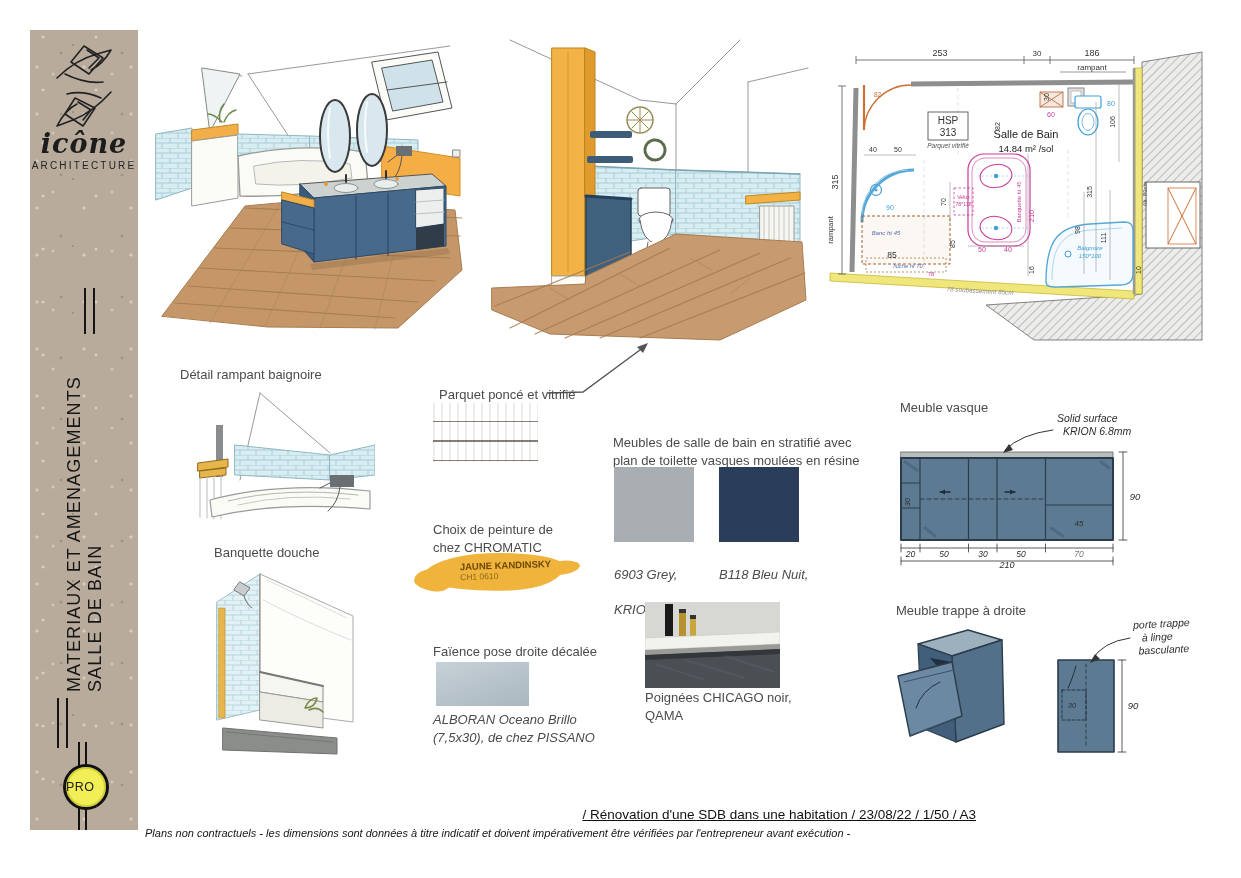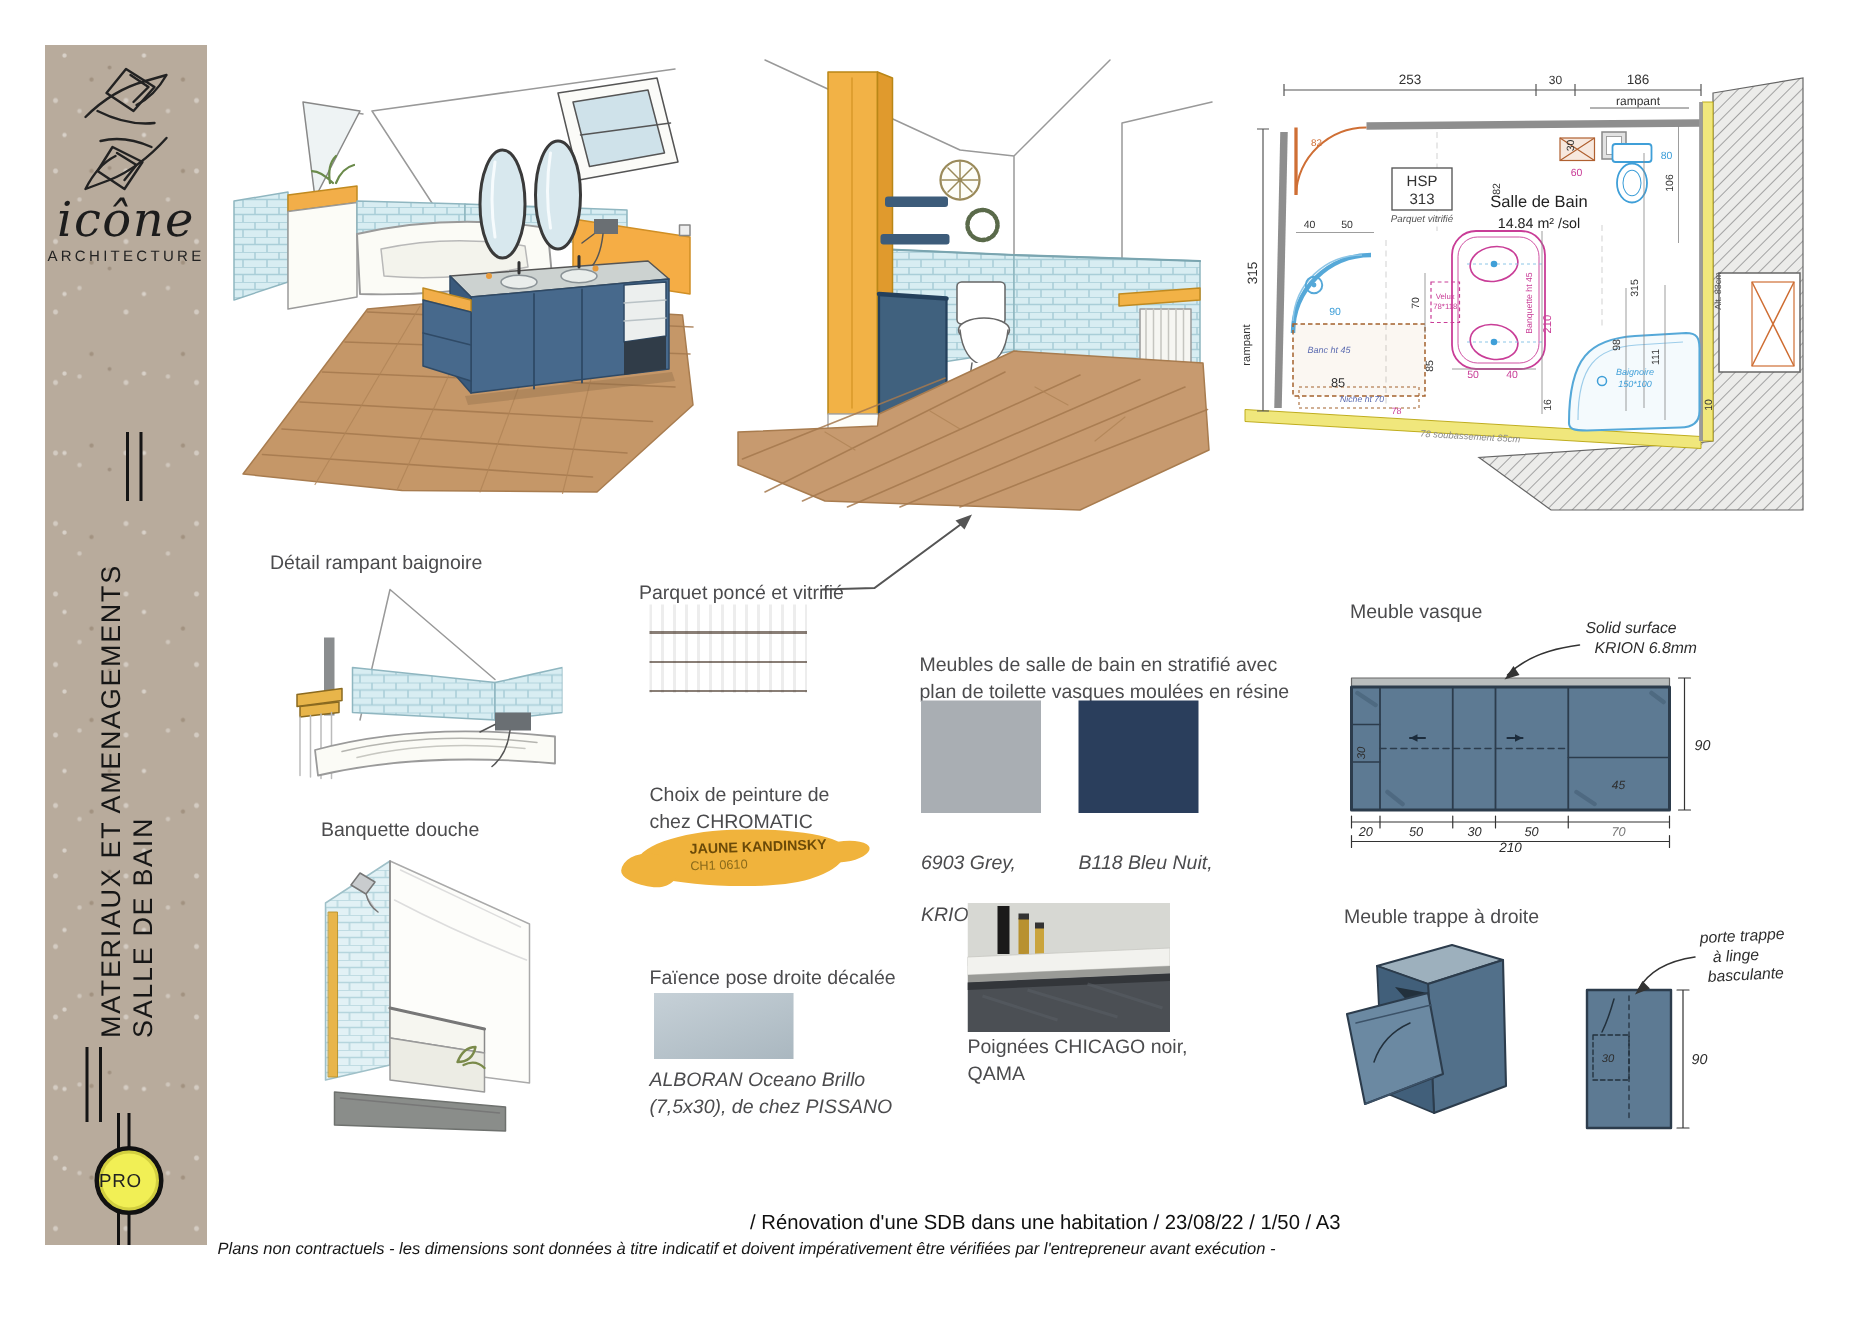--- a/index.html
+++ b/index.html
@@ -13,22 +13,22 @@
   #sidebar{left:30px;top:30px;width:108px;height:800px;position:absolute;overflow:hidden;
     background-color:#b8ab9c;
     background-image:
       radial-gradient(circle at 13px 7px, rgba(255,255,255,.45) 1px, transparent 1.8px),
       radial-gradient(circle at 31px 23px, rgba(110,88,64,.30) 1px, transparent 1.8px),
       radial-gradient(circle at 7px 37px, rgba(255,255,255,.38) 1.2px, transparent 2.1px),
       radial-gradient(circle at 43px 15px, rgba(96,76,56,.28) .9px, transparent 1.6px),
       radial-gradient(circle at 23px 44px, rgba(255,255,255,.32) 1px, transparent 1.9px);
     background-size:53px 53px,61px 61px,47px 47px,67px 67px,59px 59px;}
   #logo{width:100%;text-align:center;padding-top:12px;}
-  #logo-name{font-family:"DejaVu Serif",serif;font-style:italic;font-size:32px;color:#1c1c1c;
-    letter-spacing:1px;line-height:1.05;margin-top:-4px;}
+  #logo-name{font-family:"DejaVu Serif",serif;font-style:italic;font-size:27px;color:#1c1c1c;
+    letter-spacing:1px;line-height:1.05;margin-top:-4px;font-weight:bold;}
   #logo-sub{font-size:10px;letter-spacing:2.2px;color:#222;margin-top:2px;font-weight:normal;}
   .dbl{position:absolute;width:7px;border-left:2.4px solid #151515;border-right:2.4px solid #151515;}
   #side-title{position:absolute;left:34px;top:662px;width:420px;transform:rotate(-90deg);
     transform-origin:0 0;font-size:18px;font-weight:500;color:#161616;letter-spacing:1.1px;
     line-height:21px;white-space:nowrap;}
   #pro-line{position:absolute;left:48px;top:712px;height:88px;width:5px;
     border-left:2px solid #111;border-right:2px solid #111;}
   #pro-badge{position:absolute;left:33px;top:734px;width:40px;height:40px;border-radius:50%;
     border:3px solid #111;background:#f1ef55;display:flex;align-items:center;justify-content:flex-start;
     font-size:12.5px;color:#222;letter-spacing:.5px;box-shadow:inset 0 0 0 2px rgba(120,110,0,.25);}
@@ -46,21 +46,21 @@
   #paint-splash:before{content:"";position:absolute;left:-10px;top:14px;width:38px;height:22px;
     background:#f0b33c;border-radius:50% 50% 40% 60%/60% 45% 55% 40%;transform:rotate(8deg);}
   #paint-splash:after{content:"";position:absolute;right:-16px;top:10px;width:34px;height:14px;
     background:#f0b33c;border-radius:40% 60% 50% 50%/50% 50% 50% 50%;transform:rotate(-6deg);}
   #paint-text{position:absolute;left:36px;top:7px;z-index:2;}
   #paint-name{font-size:9.5px;font-weight:bold;color:#6b4a08;}
   #paint-code{font-size:8.5px;color:#8a6a1a;}
   #tile-swatch{left:436px;top:662px;width:93px;height:44px;background:#b3c1ca;
     background-image:linear-gradient(160deg, rgba(255,255,255,.25), rgba(0,0,0,.05));}
   .swatch{position:absolute;width:80px;height:75px;}
-  #footer-project{left:500px;top:807px;width:476px;text-align:left;font-size:13.5px;color:#101010;}
+  #footer-project{left:500px;top:807px;width:476px;text-align:right;font-size:13.5px;color:#101010;text-decoration:underline;}
   #footer-disclaimer{left:145px;top:827px;font-size:11px;font-style:italic;color:#161616;}
 </style>
 </head>
 <body>
 
 <aside id="sidebar">
   <div id="logo">
     <svg width="78" height="92" viewBox="0 0 78 92" style="margin:0 auto">
       <g fill="none" stroke="#222" stroke-width="1.6" stroke-linejoin="round" stroke-linecap="round">
         <path d="M39 4 L58 16 L44 32 L26 20 Z"></path>
@@ -325,21 +325,21 @@
     <path d="M35,22 l10,6 l-6,8 l-10,-6 z M39,36 q2,8 8,12" stroke="#777" fill="#c9ccce"></path>
     <polygon points="55,112 118,126 118,142 55,132" fill="#f6f6f0" stroke="#8a8a8a"></polygon>
     <polygon points="55,132 118,142 118,168 55,160" fill="#ececE4" stroke="#9a9a9a"></polygon>
     <path d="M55,112 L118,126" stroke="#777" stroke-width="2"></path>
     <path d="M100,148 q4,-10 12,-10 q-2,10 -12,10 M104,150 q8,-4 14,2" stroke="#7a8a4a" stroke-width="1.6" fill="none"></path>
     <polygon points="18,168 132,178 132,194 18,190" fill="#8a8d8a" stroke="#6e716e"></polygon>
     <path d="M22,172 L128,182" stroke="#777"></path>
   </g>
 </svg>
 
-<div class="abs lbl" style="left:426px;top:386px">Parquet poncé et vitrifié</div>
+<div class="abs lbl" style="left:439px;top:386px">Parquet poncé et vitrifié</div>
 <div class="abs" id="wood-swatch"></div>
 
 <div class="abs lbl" style="left:433px;top:521px">Choix de peinture de
 chez CHROMATIC</div>
 <div class="abs" id="paint-splash">
   <div id="paint-text">
     <div id="paint-name">JAUNE KANDINSKY</div>
     <div id="paint-code">CH1 0610</div>
   </div>
 </div>

